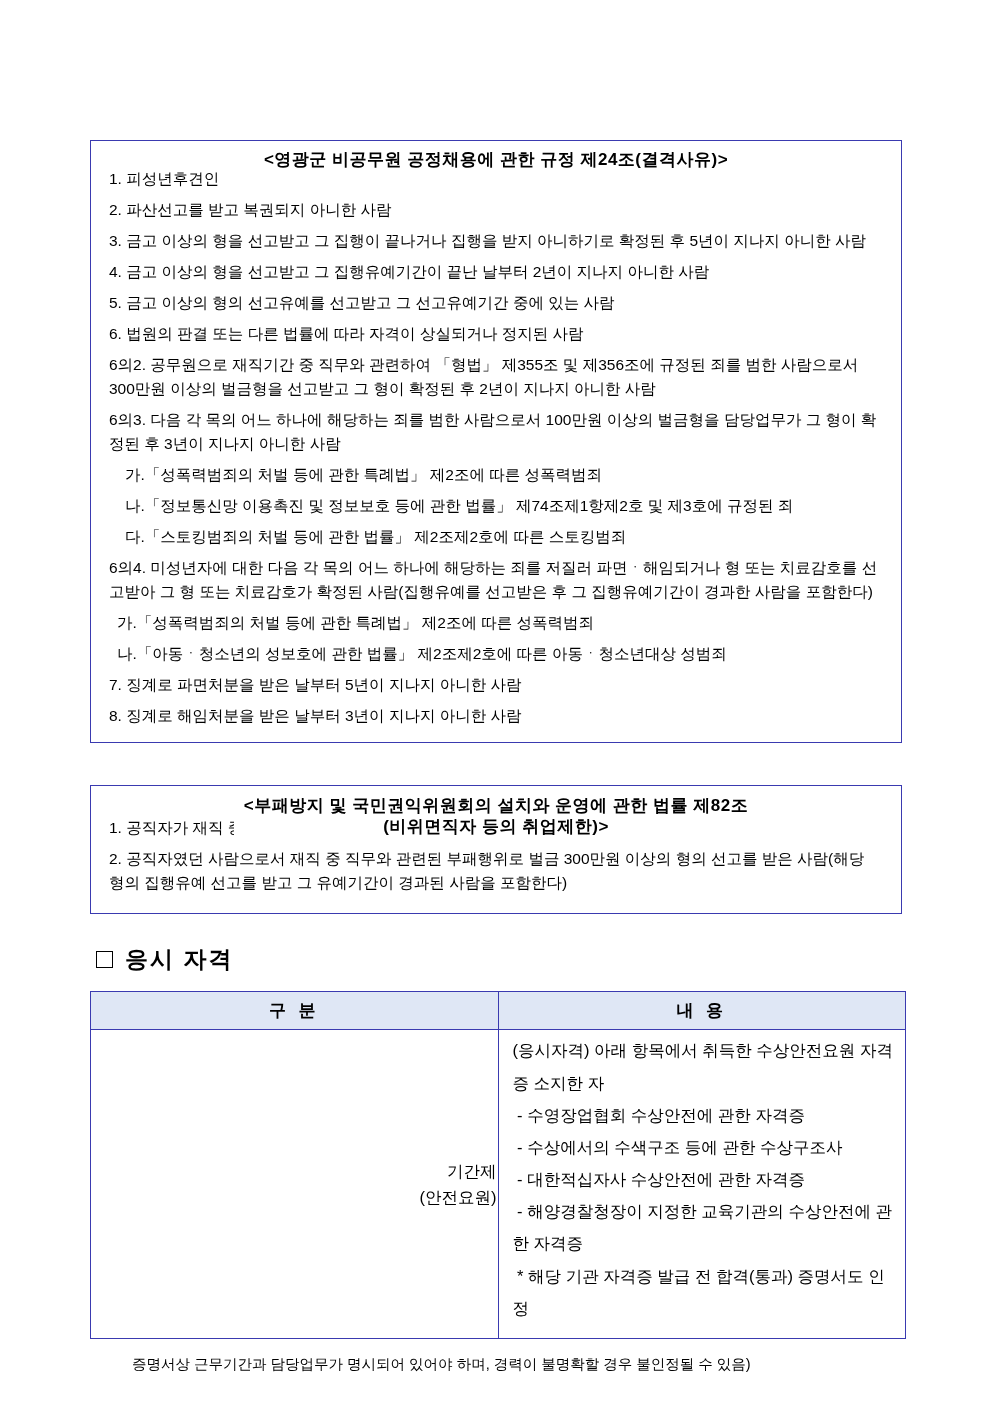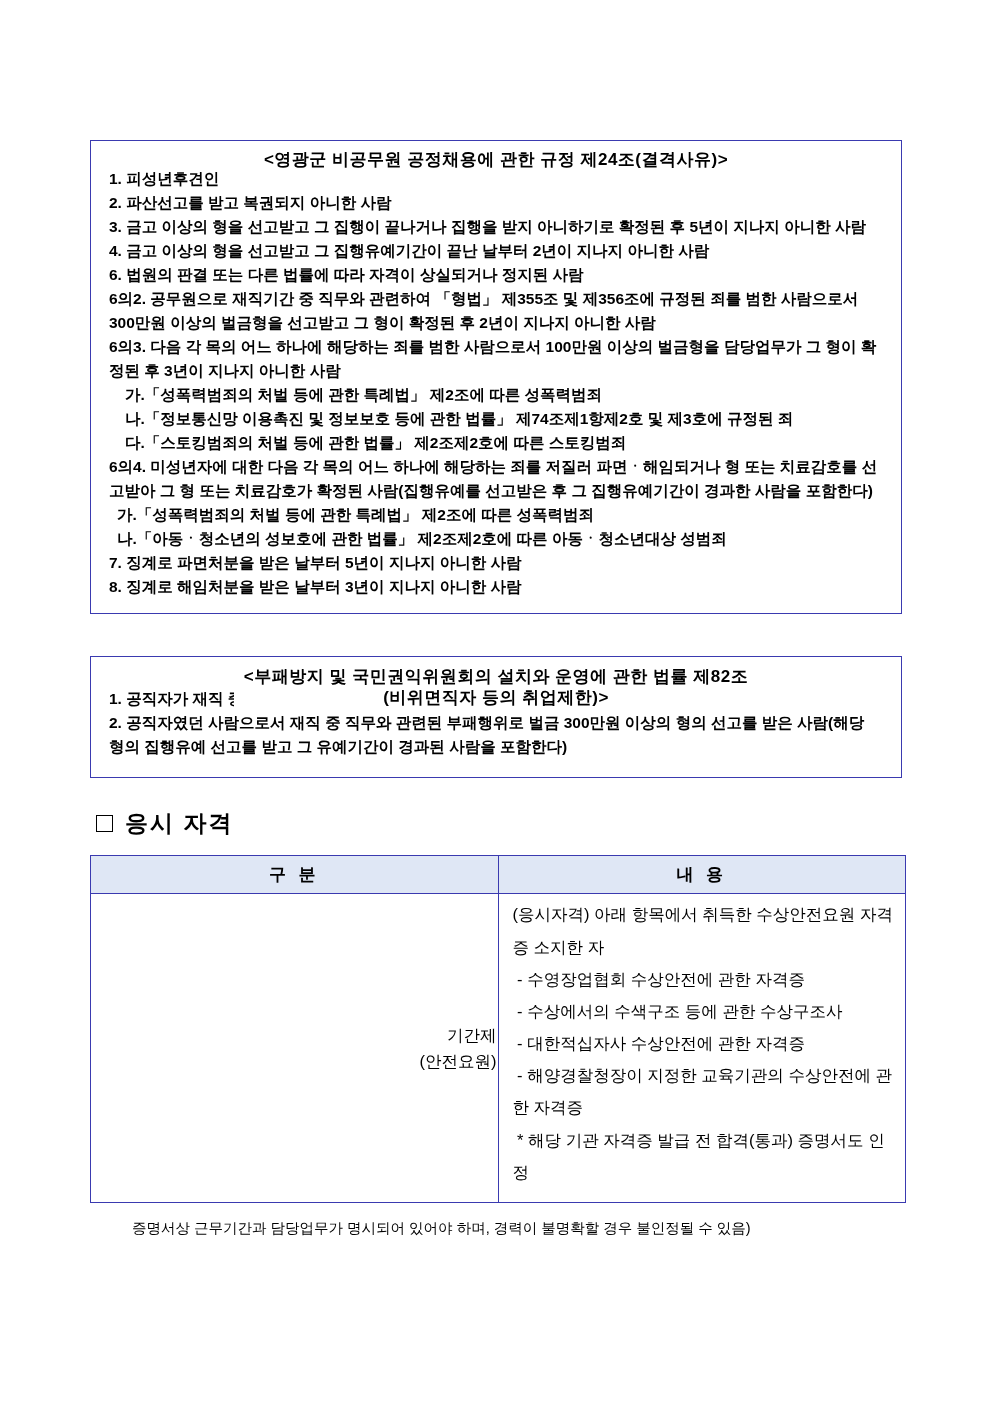--- a/index.html
+++ b/index.html
@@ -52,23 +52,22 @@
     background: #ffffff;
     padding: 0 10px;
     display: inline-block;
   }
 
   .clause {
     font-size: 15.5px;
     line-height: 1.55;
     margin: 0;
     white-space: pre-wrap;
-    font-weight: bold;
-  }
-  .clause + .clause { margin-top: 0px; }
+  }
+  .clause + .clause { margin-top: 7px; }
   .indent-1 { padding-left: 16px; }
   .indent-2 { padding-left: 8px; }
 
   .legal-box .clause-list { padding: 0 4px; }
   .legal-box.second .clause-list { padding: 0 4px 4px 4px; }
 
   
   .section-heading {
     margin-top: 30px;
     font-size: 23px;
@@ -139,20 +138,21 @@
 
   <div class="legal-box">
     <div class="box-title">
       <span class="title-pad">&lt;영광군 비공무원 공정채용에 관한 규정 제24조(결격사유)&gt;</span>
     </div>
     <div class="clause-list">
       <p class="clause">1. 피성년후견인</p>
       <p class="clause">2. 파산선고를 받고 복권되지 아니한 사람</p>
       <p class="clause">3. 금고 이상의 형을 선고받고 그 집행이 끝나거나 집행을 받지 아니하기로 확정된 후 5년이 지나지 아니한 사람</p>
       <p class="clause">4. 금고 이상의 형을 선고받고 그 집행유예기간이 끝난 날부터 2년이 지나지 아니한 사람</p>
+      <p class="clause">5. 금고 이상의 형의 선고유예를 선고받고 그 선고유예기간 중에 있는 사람</p>
       <p class="clause">6. 법원의 판결 또는 다른 법률에 따라 자격이 상실되거나 정지된 사람</p>
       <p class="clause">6의2. 공무원으로 재직기간 중 직무와 관련하여 「형법」 제355조 및 제356조에 규정된 죄를 범한 사람으로서 300만원 이상의 벌금형을 선고받고 그 형이 확정된 후 2년이 지나지 아니한 사람</p>
       <p class="clause">6의3. 다음 각 목의 어느 하나에 해당하는 죄를 범한 사람으로서 100만원 이상의 벌금형을 담당업무가 그 형이 확정된 후 3년이 지나지 아니한 사람</p>
       <p class="clause indent-1">가.「성폭력범죄의 처벌 등에 관한 특례법」 제2조에 따른 성폭력범죄</p>
       <p class="clause indent-1">나.「정보통신망 이용촉진 및 정보보호 등에 관한 법률」 제74조제1항제2호 및 제3호에 규정된 죄</p>
       <p class="clause indent-1">다.「스토킹범죄의 처벌 등에 관한 법률」 제2조제2호에 따른 스토킹범죄</p>
       <p class="clause">6의4. 미성년자에 대한 다음 각 목의 어느 하나에 해당하는 죄를 저질러 파면ㆍ해임되거나 형 또는 치료감호를 선고받아 그 형 또는 치료감호가 확정된 사람(집행유예를 선고받은 후 그 집행유예기간이 경과한 사람을 포함한다)</p>
       <p class="clause indent-2">가.「성폭력범죄의 처벌 등에 관한 특례법」 제2조에 따른 성폭력범죄</p>
       <p class="clause indent-2">나.「아동ㆍ청소년의 성보호에 관한 법률」 제2조제2호에 따른 아동ㆍ청소년대상 성범죄</p>
       <p class="clause">7. 징계로 파면처분을 받은 날부터 5년이 지나지 아니한 사람</p>

